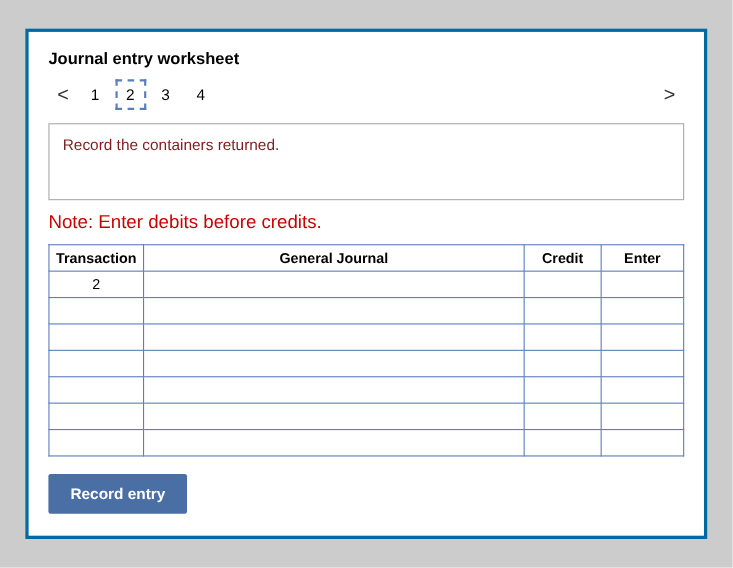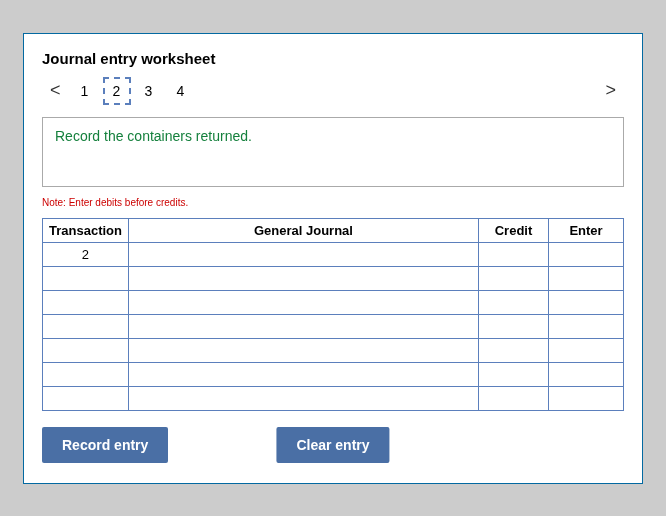--- a/index.html
+++ b/index.html
@@ -9,21 +9,21 @@
       display: flex;
       justify-content: center;
       align-items: center;
       width: 666px;
       height: 516px;
       font-family: Arial, sans-serif;
     }
 
     .card {
       background: #fff;
-      border: 1px solid #0369a1;
+      border: 3px solid #0369a1;
       width: 620px;
       padding: 16px 18px 20px 18px;
     }
 
     .card-title {
       font-weight: bold;
       font-size: 15px;
       margin-bottom: 10px;
     }
 
@@ -54,28 +54,28 @@
     }
 
     .tab-num.active {
       border: 2px dashed #5b7fbc;
     }
 
     .instruction-box {
       border: 1px solid #aaa;
       padding: 10px 12px;
       font-size: 14px;
-      color: #15803d;
+      color: #7f1d1d;
       min-height: 70px;
       margin-bottom: 10px;
     }
 
     .note-text {
       color: #c00;
-      font-size: 10px;
+      font-size: 17px;
       margin-bottom: 10px;
     }
 
     .journal-table {
       width: 100%;
       border-collapse: collapse;
       margin-bottom: 16px;
     }
 
     .journal-table th {
@@ -210,17 +210,14 @@
         <td class="transaction-col"></td>
         <td class="journal-col"><input type="text" style="border: none; outline: none; width: 100%; font-size: 13px;"></td>
         <td class="debit-col"><input type="text" style="border: none; outline: none; width: 100%; font-size: 13px;"></td>
         <td class="credit-col"><input type="text" style="border: none; outline: none; width: 100%; font-size: 13px;"></td>
       </tr>
     </tbody>
   </table>
 
   <div class="buttons-row">
     <button class="btn">Record entry</button>
-    <div class="btn-center-wrap">
-      <button class="btn">Clear entry</button>
-    </div>
   </div>
 </div>
 
 </body></html>

